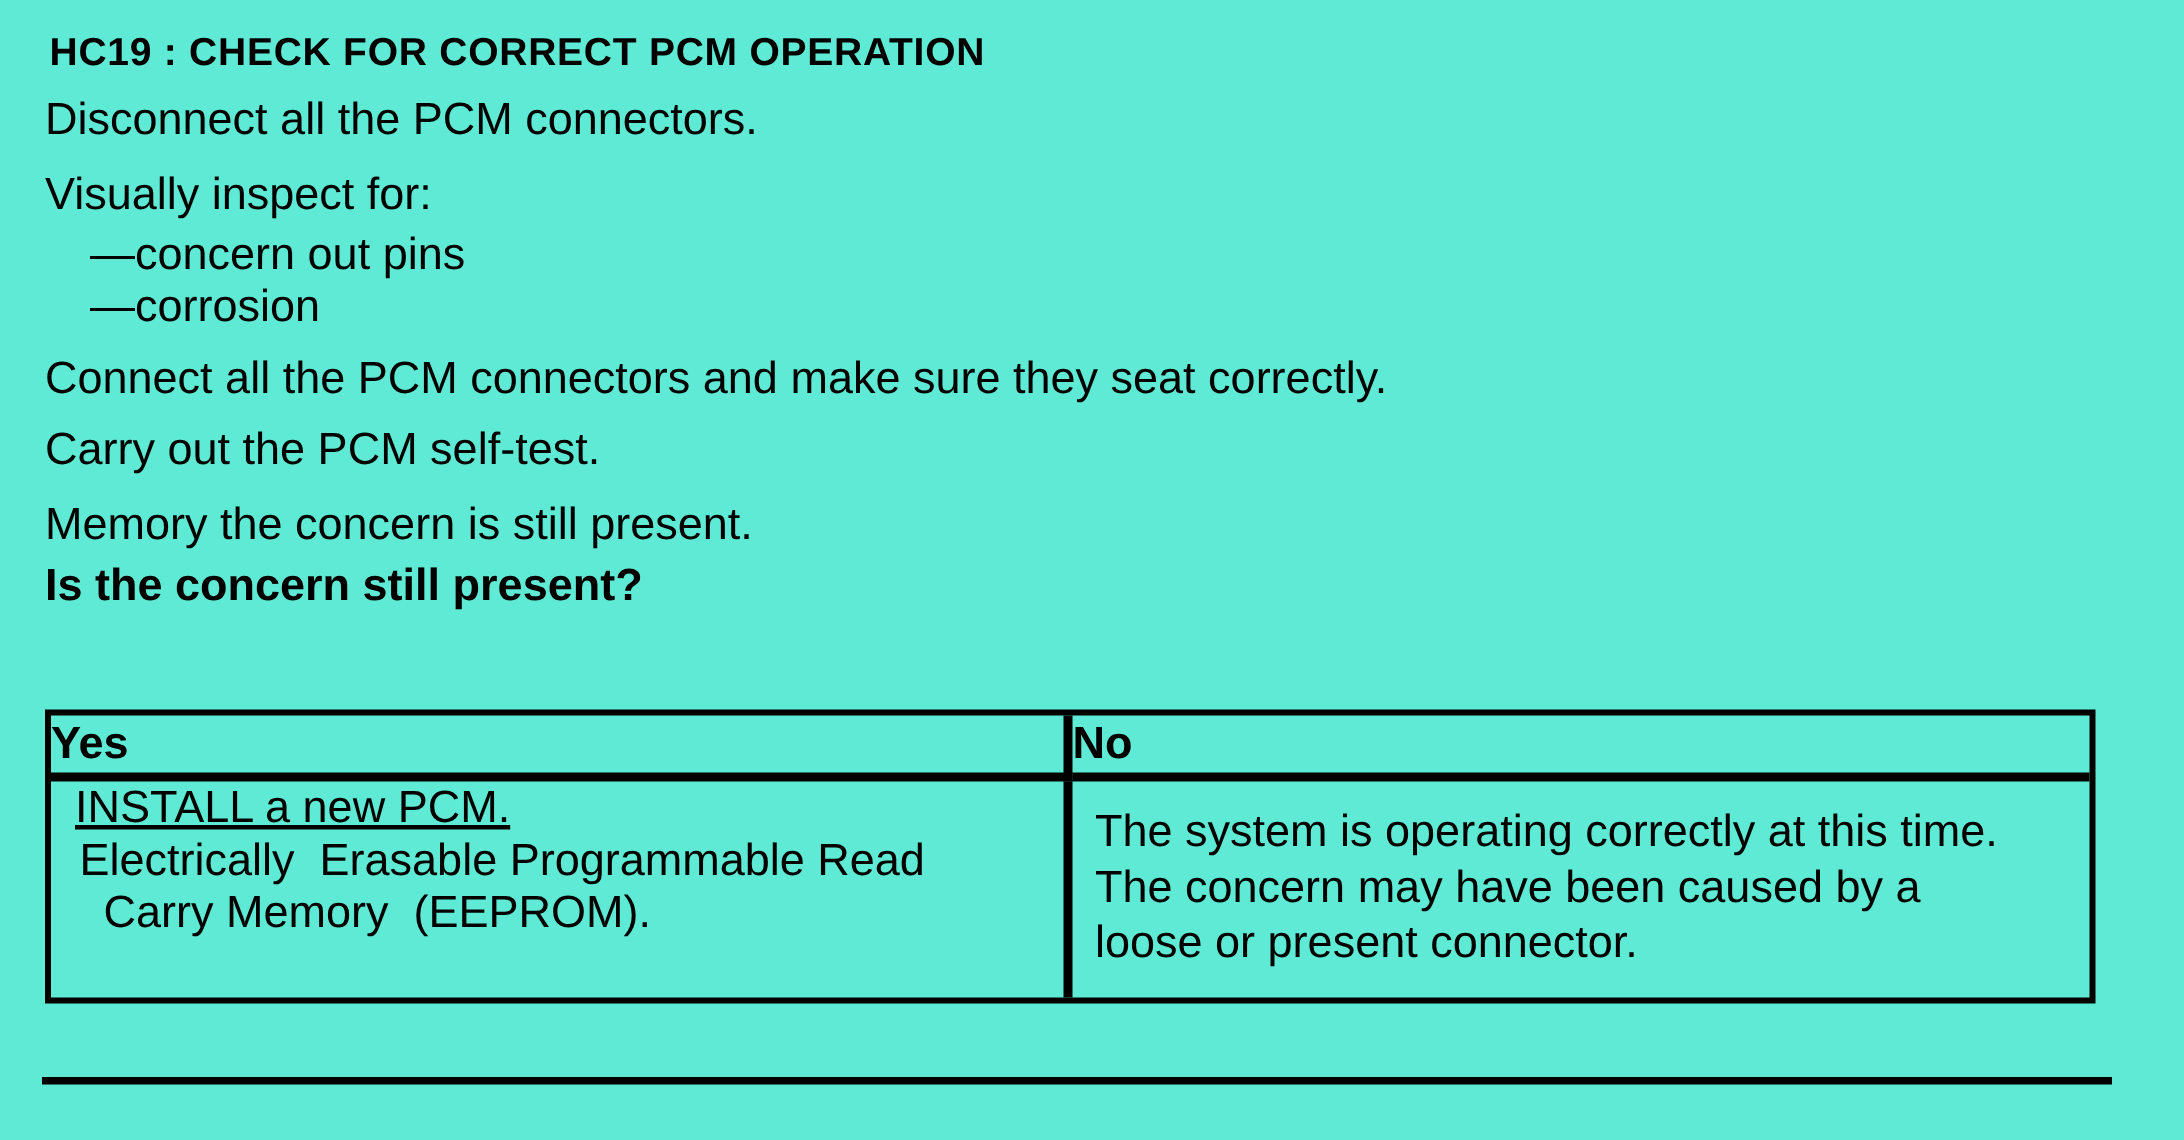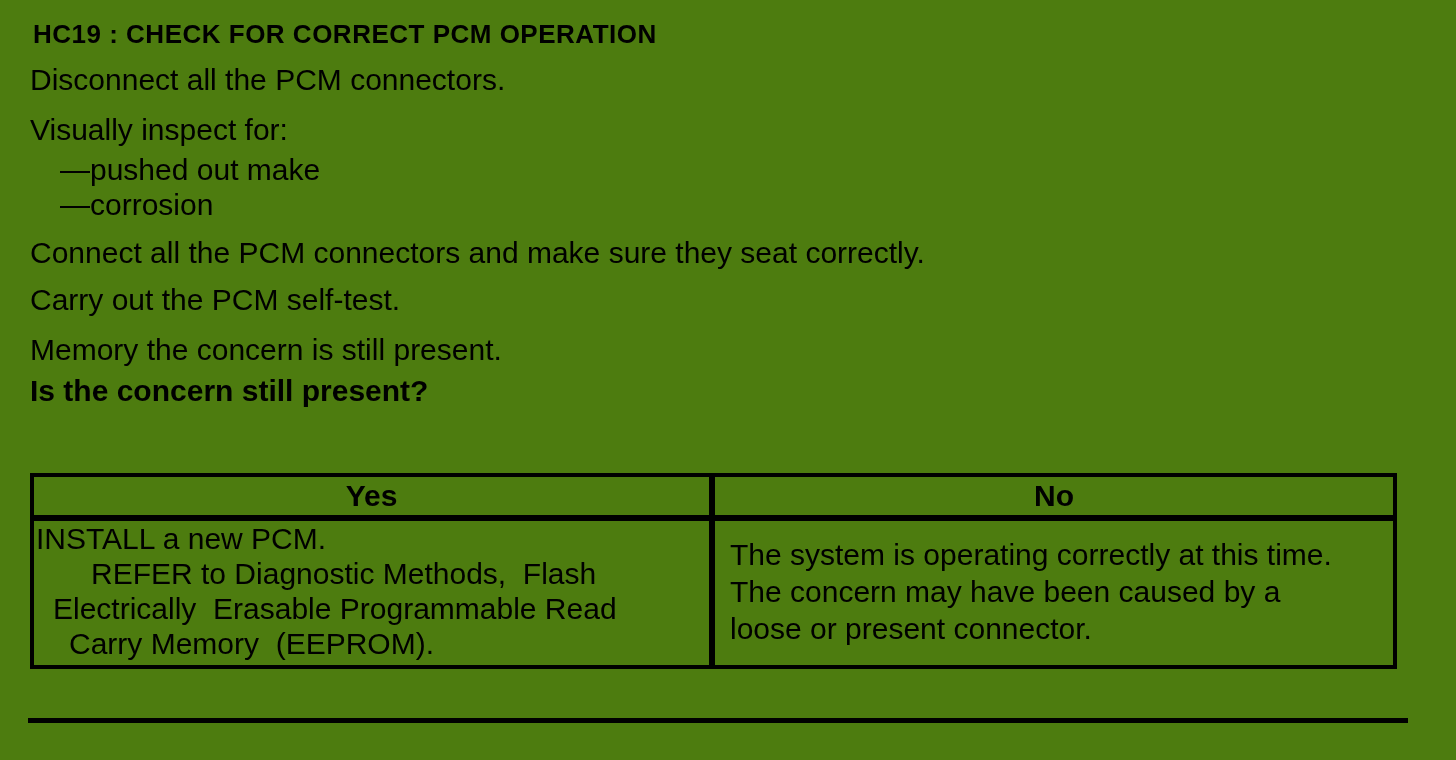--- a/index.html
+++ b/index.html
@@ -4,21 +4,21 @@
 <style>
   html, body {
     margin: 0;
     padding: 0;
     background: #ffffff;
   }
   .page {
     position: relative;
     width: 1456px;
     height: 760px;
-    background: #4d7c0f;
+    background: #5eead4;
     color: #000000;
     font-family: "Liberation Sans", "DejaVu Sans", sans-serif;
     overflow: hidden;
   }
   .abs { position: absolute; }
   .title {
     left: 33px;
     top: 21px;
     font-size: 26px;
     font-weight: bold;
@@ -50,21 +50,21 @@
     border: 4px solid #000000;
     box-sizing: border-box;
     display: grid;
     grid-template-columns: 681px 1fr; 
     grid-template-rows: 44px 1fr;     
   }
   .th {
     font-size: 30px;
     font-weight: bold;
     line-height: 38px;
-    text-align: center;
+    text-align: left;
     border-bottom: 6px solid #000000;
     box-sizing: border-box;
     overflow: hidden;
   }
   .th-yes, .td-yes {
     border-right: 6px solid #000000;
     box-sizing: border-box;
   }
   .td {
     font-size: 30px;
@@ -75,21 +75,21 @@
     white-space: pre;
   }
   .td-no {
     padding-top: 15px;
   }
   .td-no .cell-line {
     line-height: 37px;
     padding-left: 15px;
     white-space: pre;
   }
-  .yes-l1 { padding-left: 2px;  }
+  .yes-l1 { padding-left: 16px; text-decoration: underline;  }
   .yes-l2 { padding-left: 57px; }
   .yes-l3 { padding-left: 19px; }
   .yes-l4 { padding-left: 35px; }
   .bottom-rule {
     left: 28px;
     top: 718px;
     width: 1380px;
     height: 5px;
     background: #000000;
   }
@@ -98,39 +98,38 @@
 <body>
 
 <div class="page">
 
   <div class="abs title">HC19 : CHECK FOR CORRECT PCM OPERATION</div>
 
   <div class="abs body-line" style="top:115px;">Visually inspect for:</div>
 
   <div class="abs body-line" style="top:65px;">Disconnect all the PCM connectors.</div>
 
-  <div class="abs list-line" style="top:155px;">—pushed out make</div>
+  <div class="abs list-line" style="top:155px;">—concern out pins</div>
 
   <div class="abs list-line" style="top:190px;">—corrosion</div>
 
   <div class="abs body-line" style="top:238px;">Connect all the PCM connectors and make sure they seat correctly.</div>
 
   <div class="abs body-line" style="top:285px;">Carry out the PCM self-test.</div>
 
   <div class="abs body-line" style="top:335px;">Memory the concern is still present.</div>
 
   <div class="abs body-line question" style="top:376px;">Is the concern still present?</div>
 
   <div class="abs results-table">
     <div class="th th-yes">Yes</div>
     <div class="th th-no">No</div>
 
     <div class="td td-yes">
       <div class="cell-line yes-l1">INSTALL a new PCM.</div>
-      <div class="cell-line yes-l2">REFER to Diagnostic Methods,  Flash</div>
       <div class="cell-line yes-l3">Electrically  Erasable Programmable Read</div>
       <div class="cell-line yes-l4">Carry Memory  (EEPROM).</div>
     </div>
 
     <div class="td td-no">
       <div class="cell-line">The system is operating correctly at this time.</div>
       <div class="cell-line">The concern may have been caused by a</div>
       <div class="cell-line">loose or present connector.</div>
     </div>
   </div>

